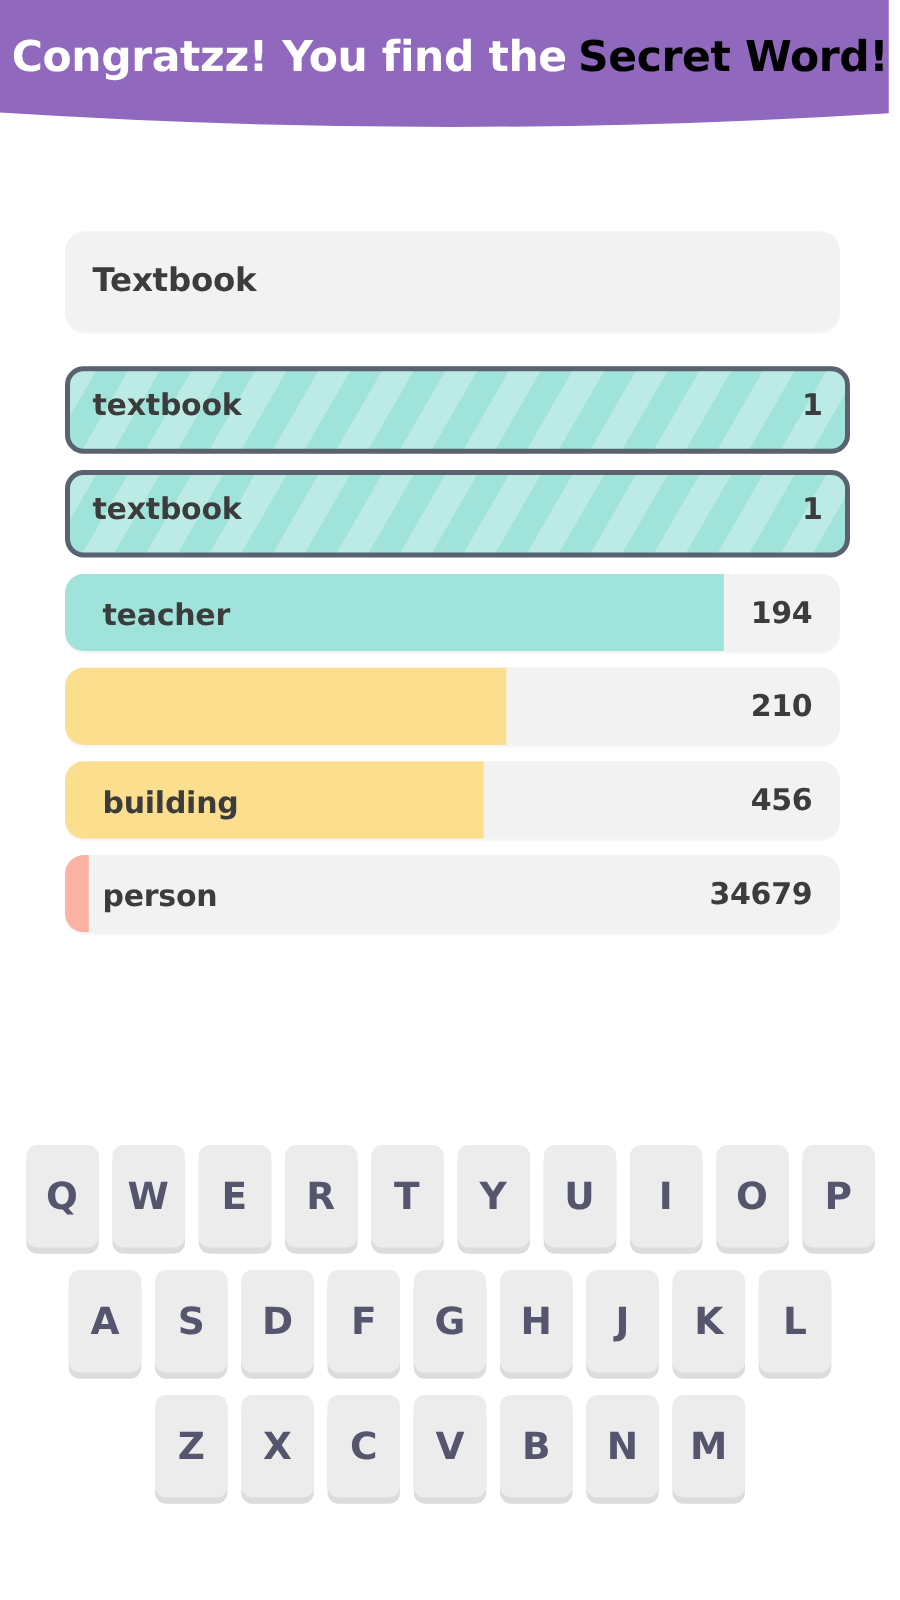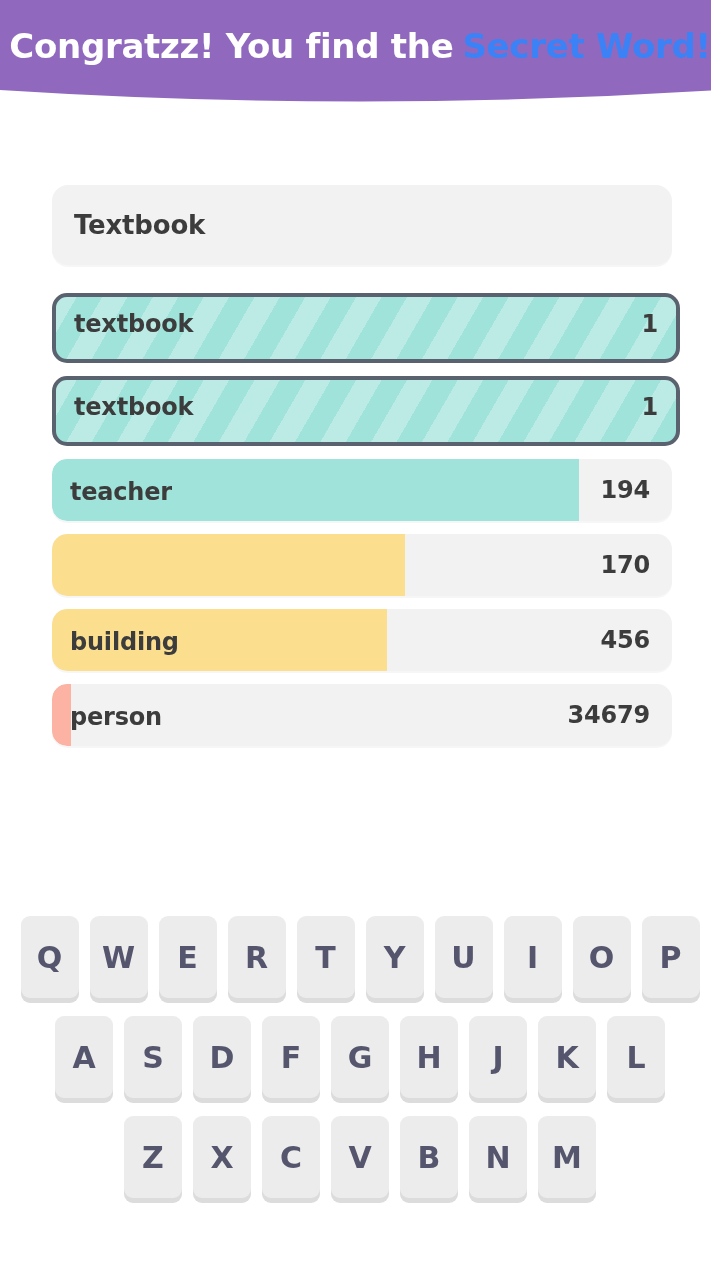--- a/index.html
+++ b/index.html
@@ -39,21 +39,21 @@
     display: flex;
     align-items: center;
     justify-content: center;
     font-size: 34px;
     font-weight: bold;
     letter-spacing: -0.3px;
     white-space: nowrap;
     z-index: 2;
   }
   .title-main { color: #ffffff; }
-  .title-accent { color: #3b82f6; margin-left: 9px; }
+  .title-accent { color: #000000; margin-left: 9px; }
 
   
   .answer-box {
     position: absolute;
     left: 52px;
     top: 185px;
     width: 620px;
     height: 80px;
     background: #f2f2f2;
     border-radius: 16px;
@@ -86,21 +86,21 @@
     overflow: hidden;
     box-shadow: 0 2px 0 rgba(0,0,0,0.035);
   }
   .row-fill {
     position: absolute;
     left: 0; top: 0; bottom: 0;
     border-radius: 15px 0 0 15px;
   }
   .row-label {
     position: absolute;
-    left: 18px;
+    left: 30px;
     top: 0;
     height: 66px;
     display: flex;
     align-items: center;
     font-size: 24px;
     font-weight: bold;
     color: #3c3c3c;
     letter-spacing: -0.2px;
     z-index: 3;
   }
@@ -198,21 +198,21 @@
       <span class="row-label">textbook</span>
       <span class="row-count">1</span>
     </div>
     <div class="row">
       <div class="row-fill" style="width: 85%; background: rgb(159, 227, 218);"></div>
       <span class="row-label">teacher</span>
       <span class="row-count">194</span>
     </div>
     <div class="row">
       <div class="row-fill" style="width: 57%; background: rgb(252, 223, 142);"></div>
-      <span class="row-count">170</span>
+      <span class="row-count">210</span>
     </div>
     <div class="row">
       <div class="row-fill" style="width: 54%; background: rgb(252, 223, 142);"></div>
       <span class="row-label">building</span>
       <span class="row-count">456</span>
     </div>
     <div class="row">
       <div class="row-fill" style="width: 3%; background: rgb(252, 179, 163);"></div>
       <span class="row-label">person</span>
       <span class="row-count">34679</span>

